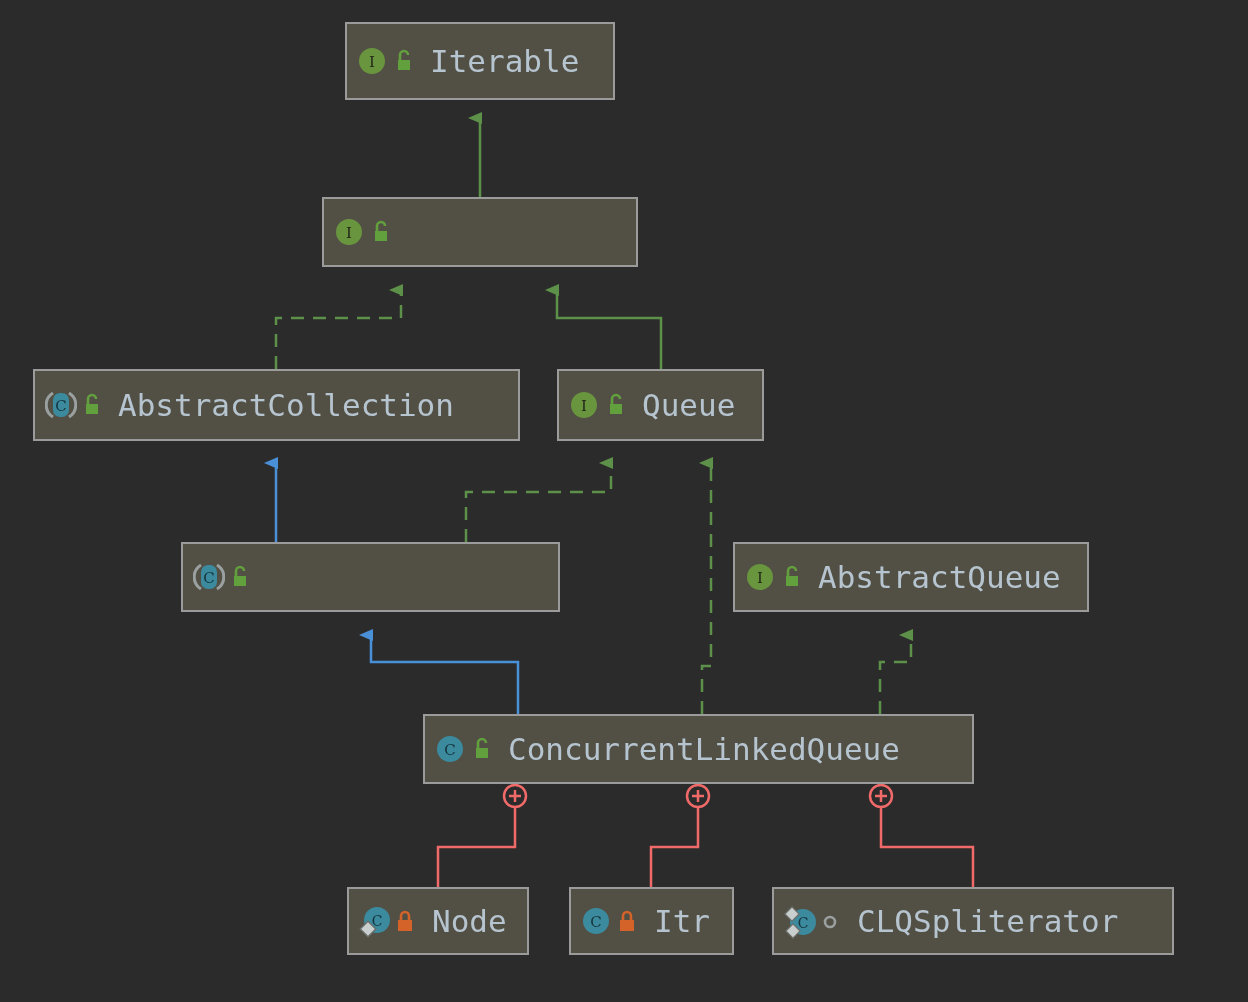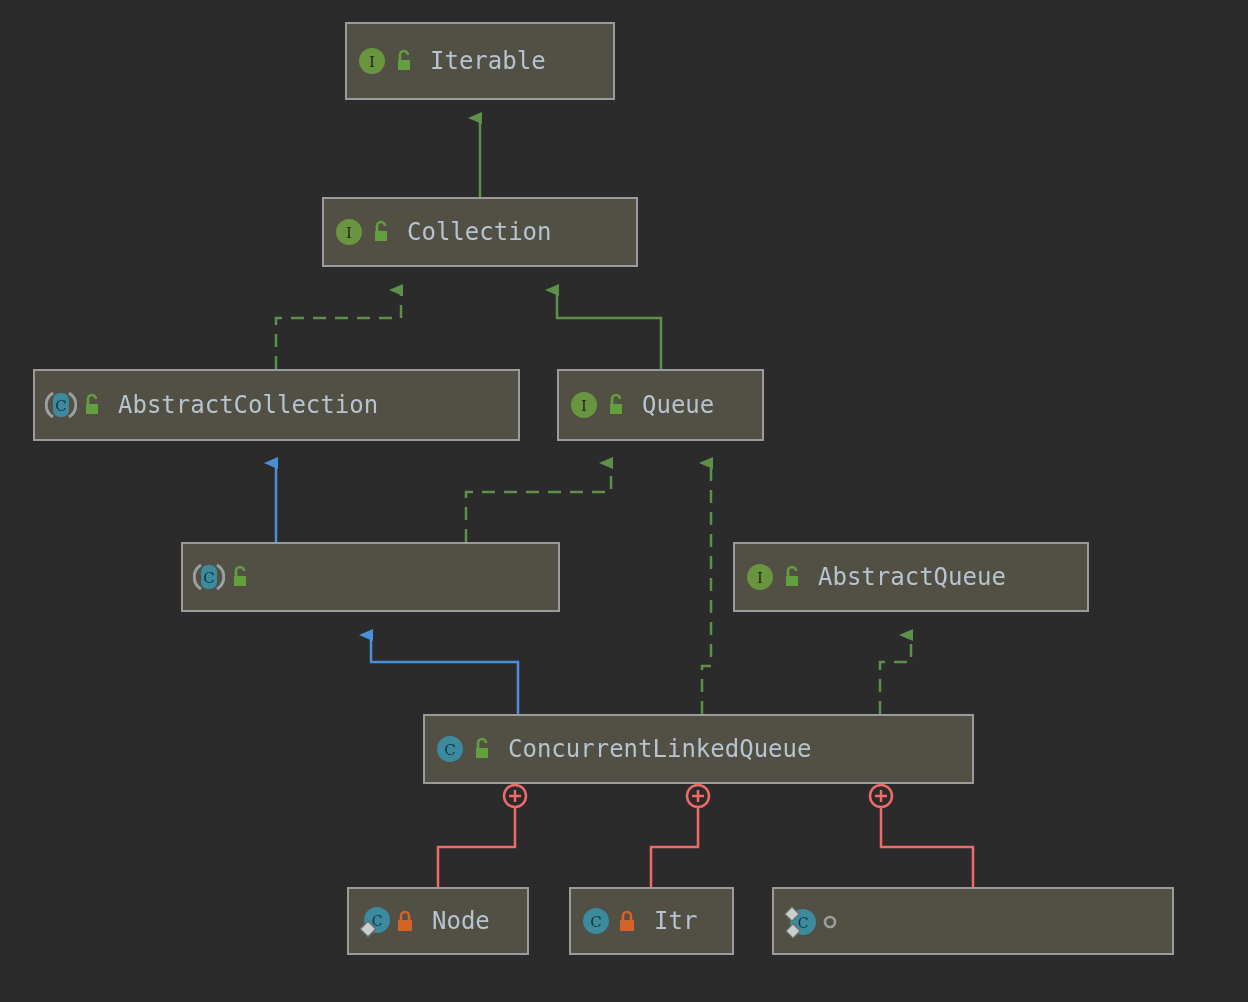--- a/index.html
+++ b/index.html
@@ -29,21 +29,21 @@
     background: #524f44;
     border: 2px solid #9b9b9b;
     display: flex;
     align-items: center;
     padding: 0 14px 0 10px;
     white-space: nowrap;
   }
   .node-label {
     color: #b6c4cf;
     font-family: "DejaVu Sans Mono", monospace;
-    font-size: 24px;
+    font-size: 31px;
     letter-spacing: 0px;
     line-height: 1;
     margin-left: 16px;
   }
   .icon-wrap {
     display: flex;
     align-items: center;
     flex: 0 0 auto;
   }
   .type-icon {
@@ -151,21 +151,20 @@
           <text x="15" y="21" text-anchor="middle" font-family="DejaVu Serif, serif" font-size="15" fill="#232617">I</text>
         </svg>
       </span>
       <span class="vis-icon">
         <svg viewBox="0 0 22 26" width="22" height="26">
           <path d="M 8 12 L 8 7 a 4 4 0 0 1 8 0" fill="none" stroke="#62a03e" stroke-width="2.6"></path>
           <rect x="6" y="12" width="12" height="10" fill="#62a03e"></rect>
         </svg>
       </span>
     </span>
-    <span class="node-label">Collection</span>
   </div>
 
   <div class="node" style="left:33px; top:369px; width:487px; height:72px;">
     <span class="icon-wrap">
       <span class="type-icon">
         <svg viewBox="0 0 32 30" width="32" height="30">
           <path d="M 8 3 a 14 14 0 0 0 0 24" fill="none" stroke="#9aa0a0" stroke-width="3"></path>
           <path d="M 24 3 a 14 14 0 0 1 0 24" fill="none" stroke="#9aa0a0" stroke-width="3"></path>
           <rect x="8" y="3" width="16" height="24" rx="7" fill="#3b8a9e"></rect>
           <text x="16" y="21" text-anchor="middle" font-family="DejaVu Serif, serif" font-size="15" fill="#16343c">C</text>
@@ -306,15 +305,16 @@
             <rect x="4" y="20" width="10" height="10" transform="rotate(45 9 25)" fill="#c9cfcf" stroke="#6b6f6b" stroke-width="1.3"></rect>
           </g>
         </svg>
       </span>
       <span class="vis-icon">
         <svg viewBox="0 0 22 26" width="22" height="26">
           <circle cx="11" cy="14" r="5" fill="none" stroke="#9aa0a0" stroke-width="2.6"></circle>
         </svg>
       </span>
     </span>
+    <span class="node-label">CLQSpliterator</span>
   </div>
 
 </div>
 
 </body></html>

